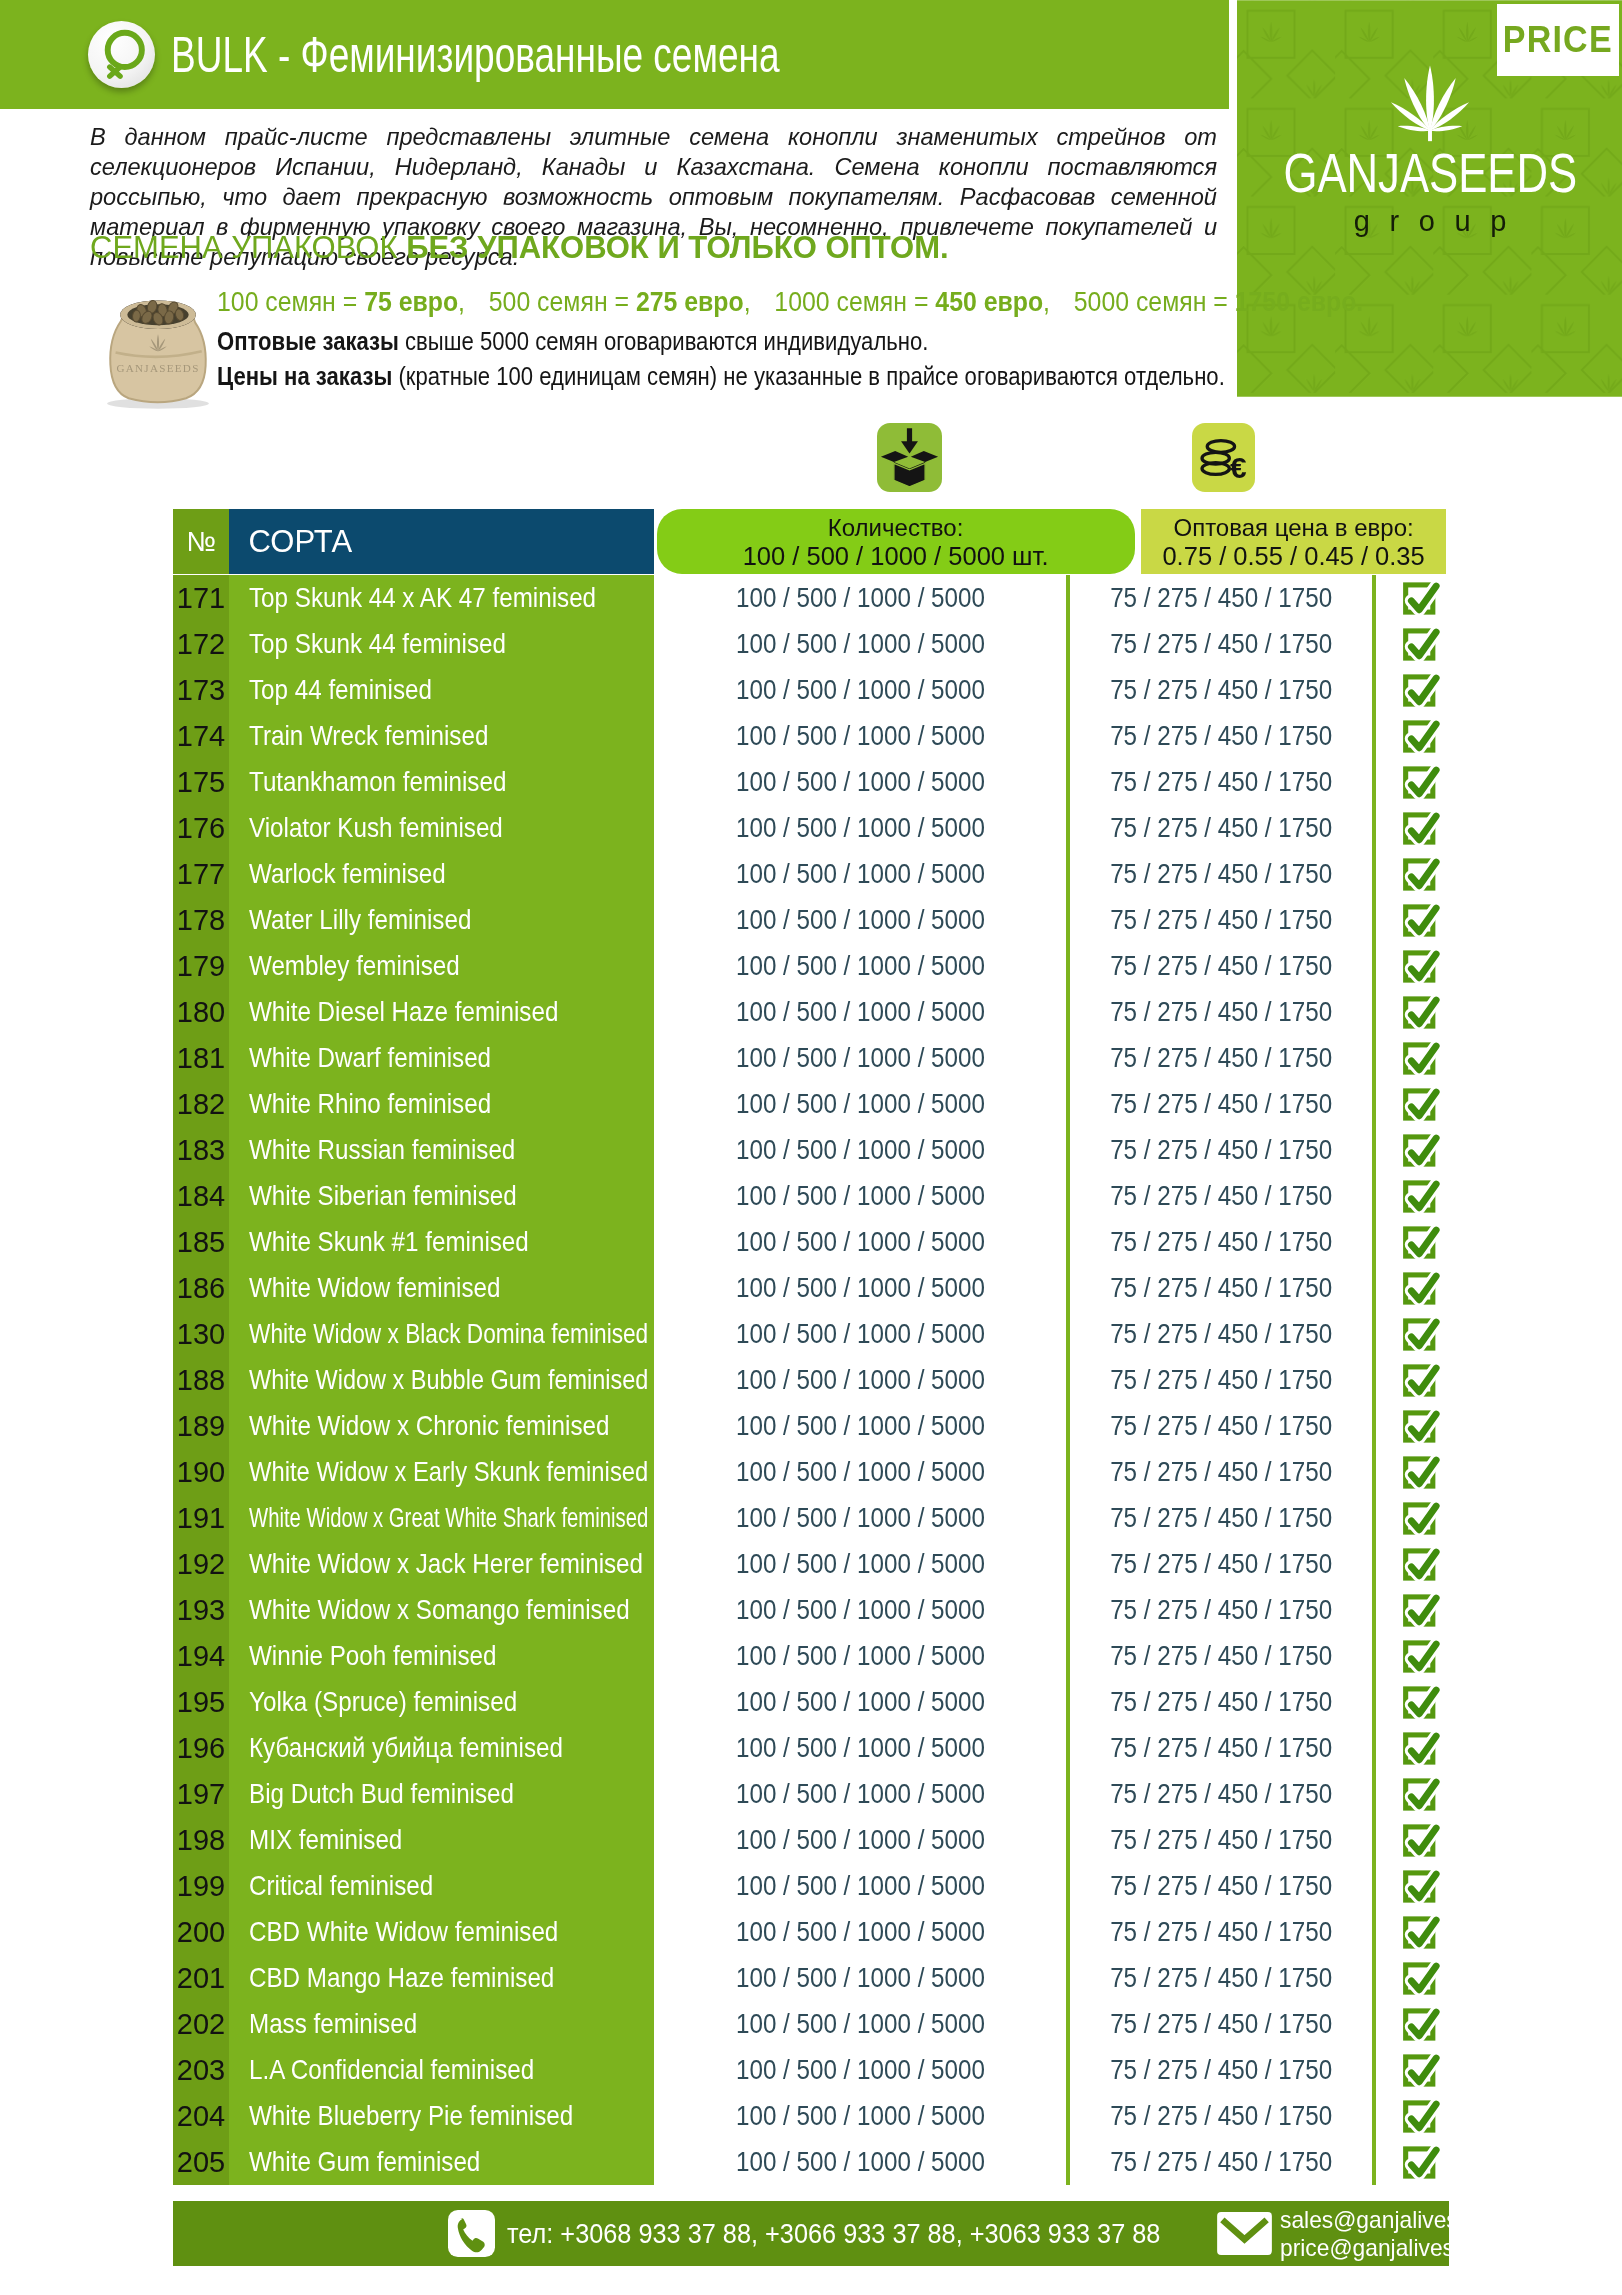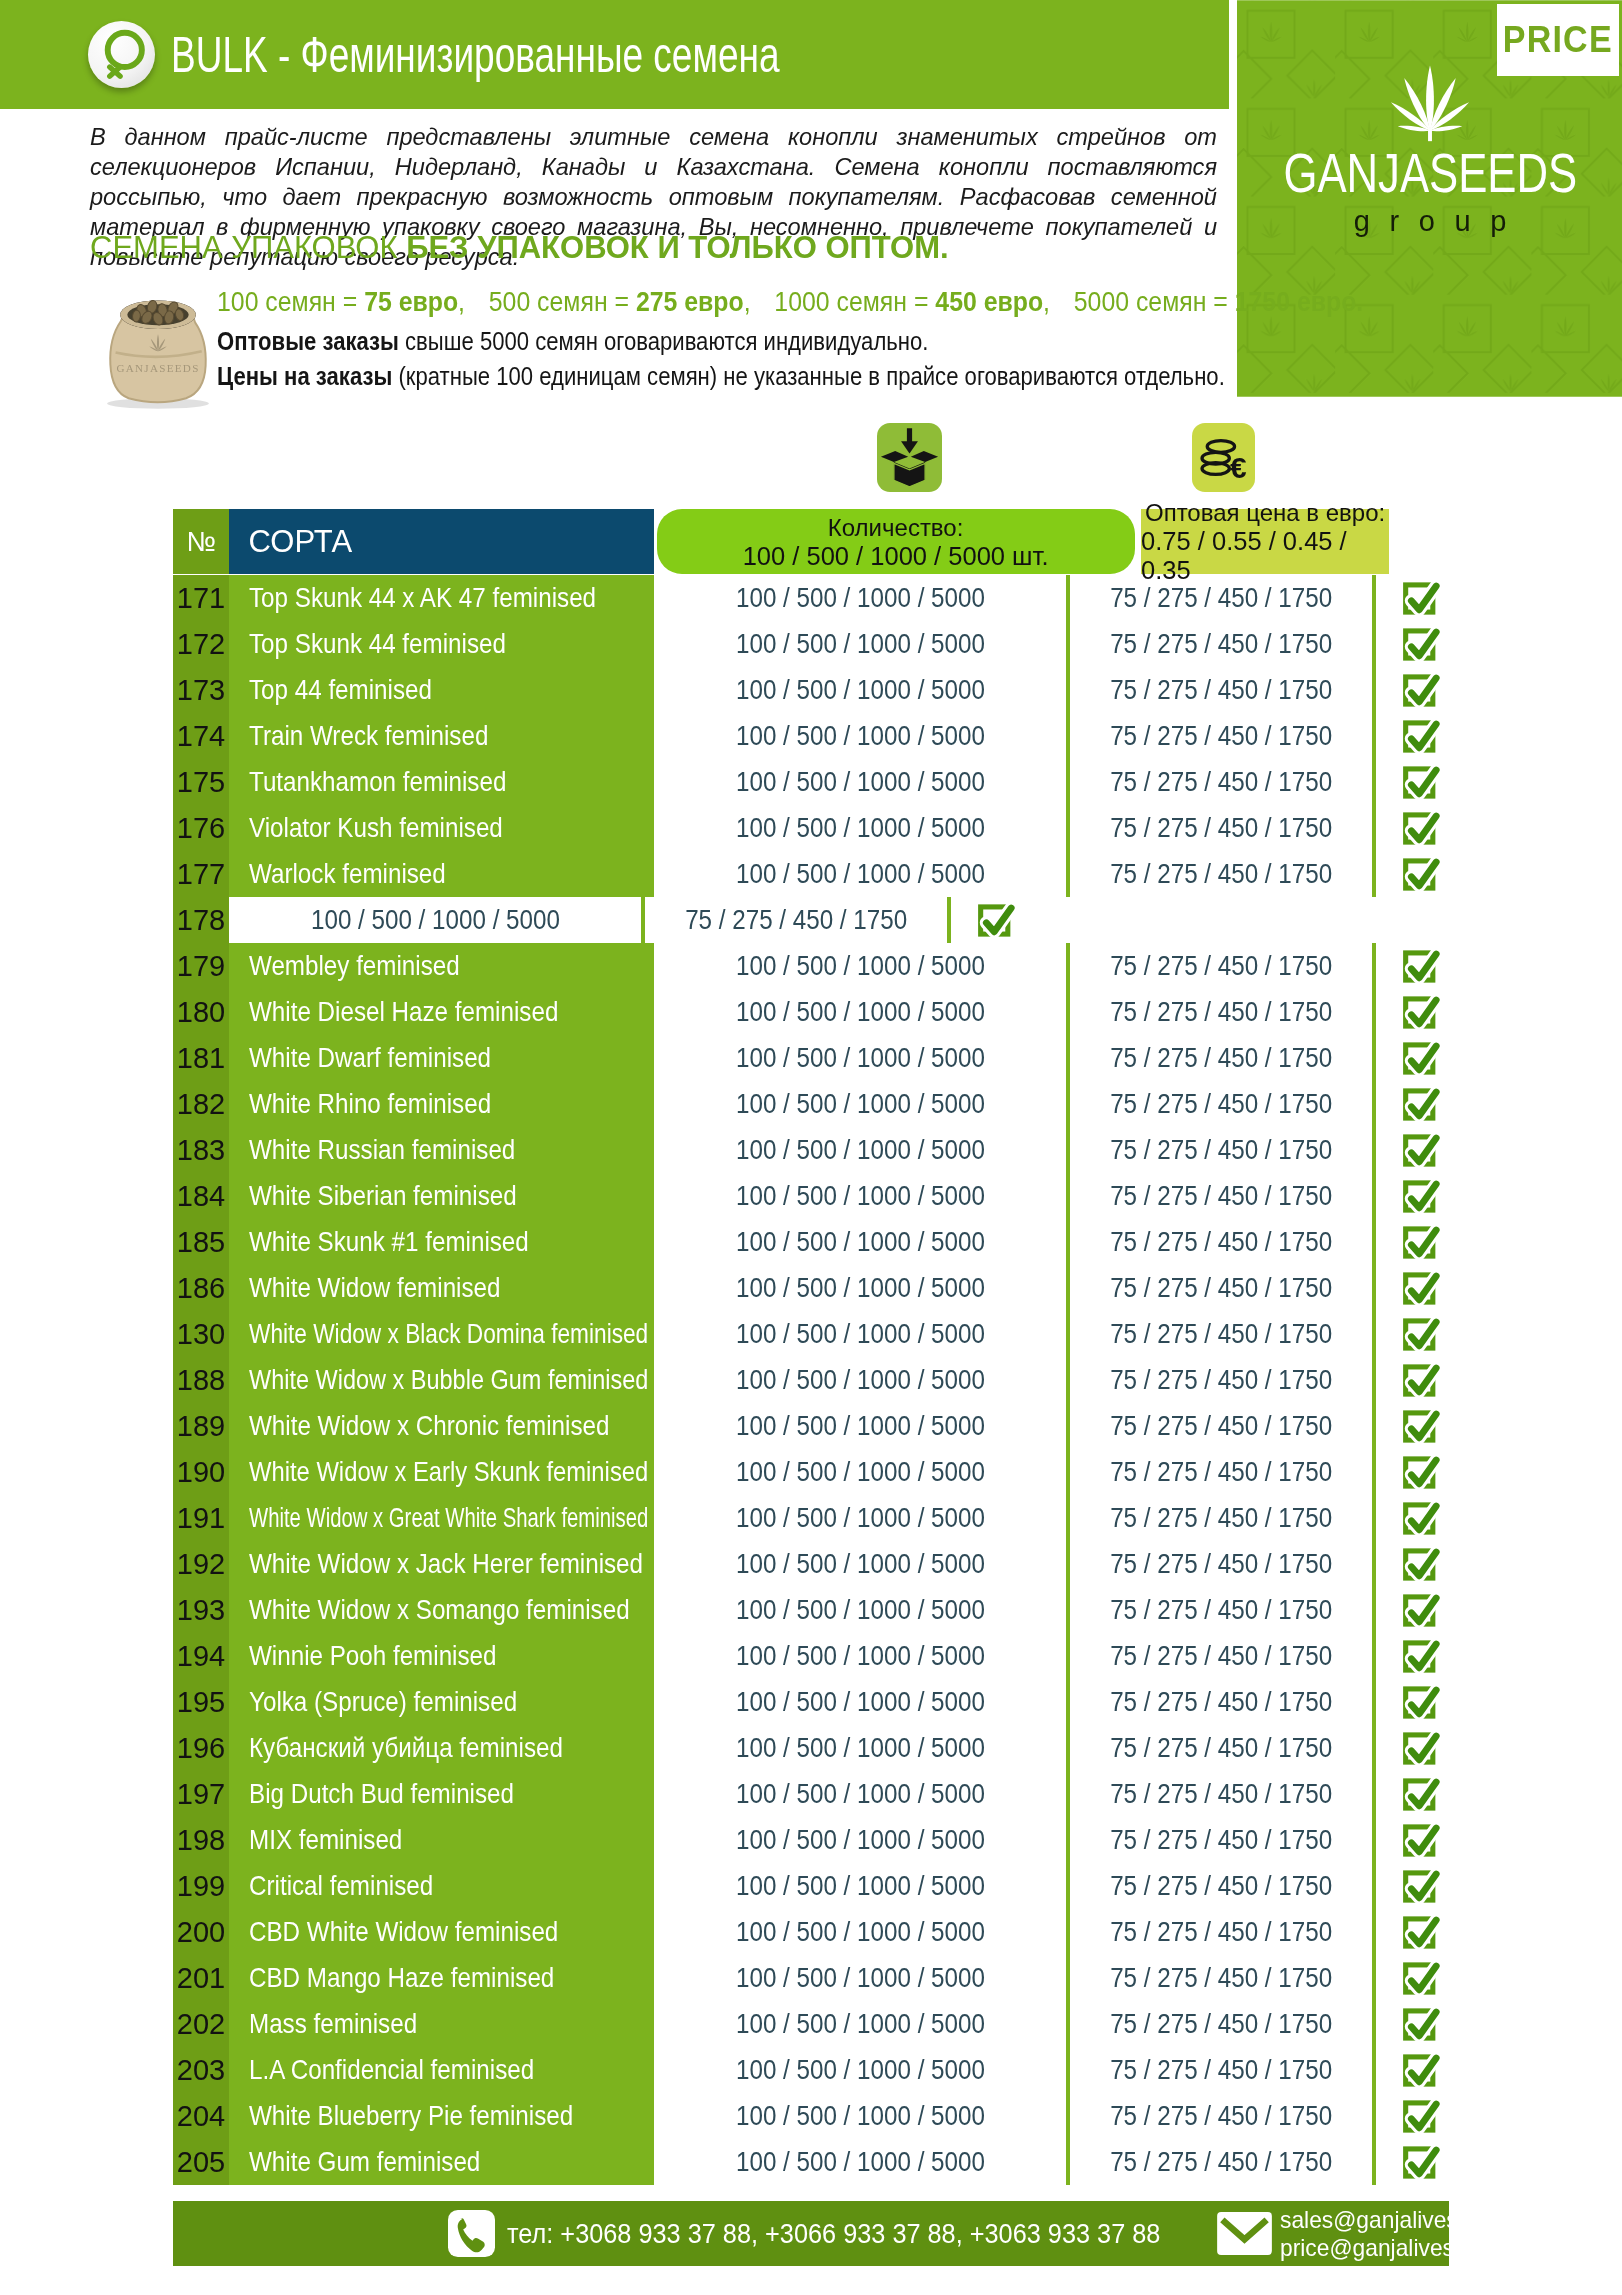--- a/index.html
+++ b/index.html
@@ -51,21 +51,21 @@
   .pkg{left:877px;top:423px;width:65px;height:69px;background:#8FBC37;}
   .coin{left:1192px;top:423px;width:63px;height:69px;background:#C9D845;}
 
   
   .thead{position:absolute;left:173px;top:509px;height:65px;display:flex;}
   .th-num{width:56px;background:#6E9E16;color:#fff;font-size:27.5px;display:flex;
           align-items:center;justify-content:center;}
   .th-name{width:425px;background:#0c4a6e;color:#fff;font-size:31px;display:flex;
            align-items:center;padding-left:19.6px;}
   .th-qty{margin-left:2.6px;width:478px;background:#84cc16;border-radius:25px;}
-  .th-price{margin-left:6.5px;width:248px;background:#C9D845;}
+  .th-price{margin-left:6.5px;width:305px;background:#C9D845;}
   .th-qty,.th-price{display:flex;flex-direction:column;align-items:center;justify-content:center;
                     color:#111;line-height:29px;}
   .th-line1{font-size:24px;} .th-line2{font-size:25.5px;}
 
   .tbody{position:absolute;left:173px;top:575px;width:1270px;}
   .row{display:flex;height:46px;}
   .c-num{width:56px;background:#6E9E16;color:#121212;font-size:29px;display:flex;
          align-items:center;justify-content:center;}
   .c-name{width:425px;background:#7CB31E;display:flex;align-items:center;padding-left:19.6px;overflow:hidden;}
   .name-text{color:#fff;font-size:27.5px;white-space:nowrap;transform-origin:left center;}
@@ -366,20 +366,23 @@
       <svg width="43" height="43" viewBox="0 0 76 76">
         <rect x="10" y="14" width="48" height="48" fill="#ffffff" stroke="#55980F" stroke-width="9"></rect>
         <path d="M20 42 L34 58 L64 16" fill="none" stroke="#ffffff" stroke-width="23" stroke-linecap="round" stroke-linejoin="round"></path>
         <path d="M20 42 L34 58 L64 16" fill="none" stroke="#3F8C0D" stroke-width="12" stroke-linecap="round" stroke-linejoin="round"></path>
       </svg>
     </div>
   </div>
 
   <div class="row">
     <div class="c-num">178</div>
+    <div class="c-name">
+          <span class="name-text" style="transform: scaleX(0.88);">Water Lilly feminised</span>
+        </div>
     <div class="c-qty">
           <span class="fit">100 / 500 / 1000 / 5000</span>
         </div>
     <div class="c-price">
           <span class="fit">75 / 275 / 450 / 1750</span>
         </div>
     <div class="c-check">
       <svg width="43" height="43" viewBox="0 0 76 76">
         <rect x="10" y="14" width="48" height="48" fill="#ffffff" stroke="#55980F" stroke-width="9"></rect>
         <path d="M20 42 L34 58 L64 16" fill="none" stroke="#ffffff" stroke-width="23" stroke-linecap="round" stroke-linejoin="round"></path>

